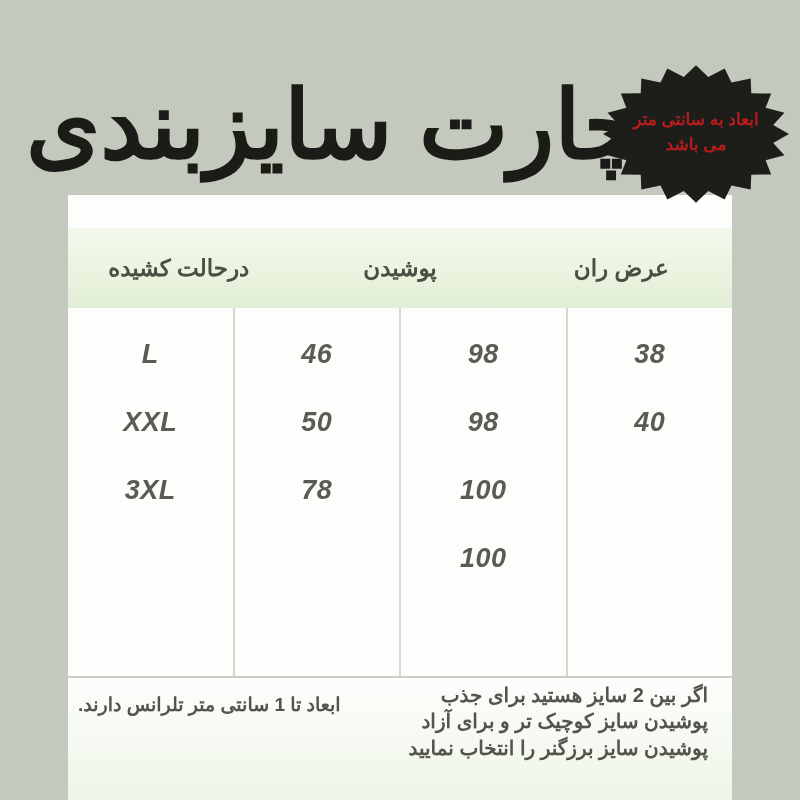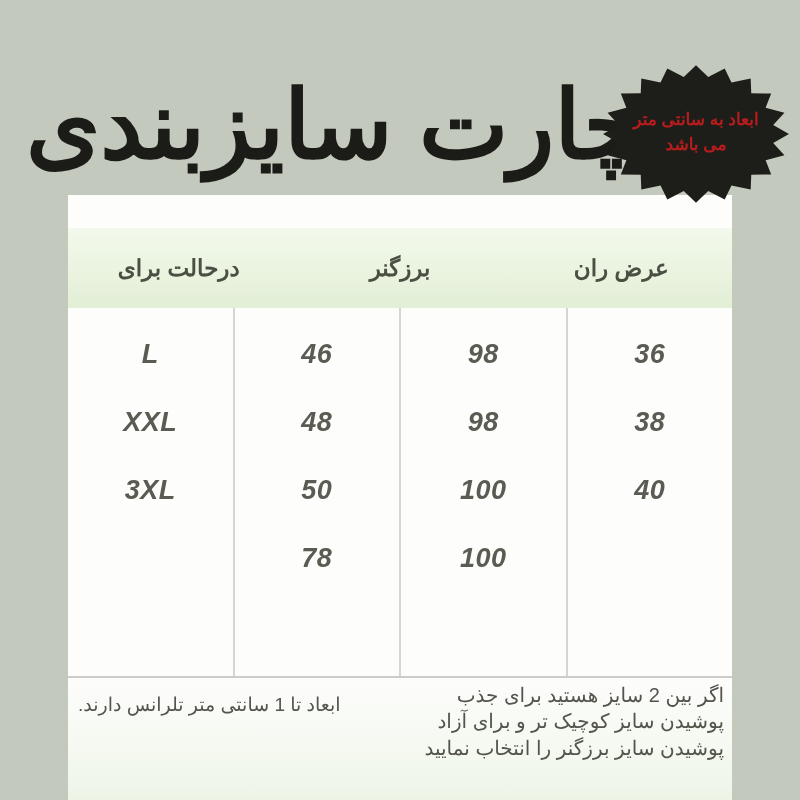--- a/index.html
+++ b/index.html
@@ -78,30 +78,30 @@
     top:481px; left:0; width:100%; height:0;
     border-top:2px solid #cdcdc7;
   }
   .footer {
     position:absolute;
     top:483px; left:0; width:100%; height:122px;
     background:linear-gradient(180deg,#fdfdfc 0%,#f3f8ee 70%,#edf4e6 100%);
   }
   .fit-note {
     position:absolute;
-    top:4px; right:8px; width:334px;
+    top:4px; right:24px; width:334px;
     text-align:right;
-    font-size:20px; font-weight:normal;
+    font-size:20px; font-weight:bold;
     color:#53544c;
     line-height:1.32;
   }
   .tolerance-note {
     position:absolute;
     top:15px; left:10px;
-    font-size:19px; font-weight:normal;
+    font-size:19px; font-weight:bold;
     color:#53544c;
     white-space:nowrap;
   }
 
   
   .unit-badge {
     position:absolute;
     left:600px; top:62px; width:192px; height:144px;
     z-index:4;
   }
@@ -122,42 +122,40 @@
 
 <h1 class="page-title">چارت سایزبندی</h1>
 
 <div class="card">
 
   <div class="header-band">
     <div class="hcol">
       <span>عرض ران</span>
     </div>
     <div class="hcol">
-      <span>برزگنر</span>
+      <span>پوشیدن</span>
     </div>
     <div class="hcol">
-      <span>درحالت برای</span>
+      <span>درحالت کشیده</span>
     </div>
   </div>
 
   <div class="table-body">
     <div class="tcol">
-      <div class="tcell">36</div>
       <div class="tcell">38</div>
       <div class="tcell">40</div>
     </div>
     <div class="tcol">
       <div class="tcell">98</div>
       <div class="tcell">98</div>
       <div class="tcell">100</div>
       <div class="tcell">100</div>
     </div>
     <div class="tcol">
       <div class="tcell">46</div>
-      <div class="tcell">48</div>
       <div class="tcell">50</div>
       <div class="tcell">78</div>
     </div>
     <div class="tcol">
       <div class="tcell">L</div>
       <div class="tcell">XXL</div>
       <div class="tcell">3XL</div>
     </div>
   </div>
 

